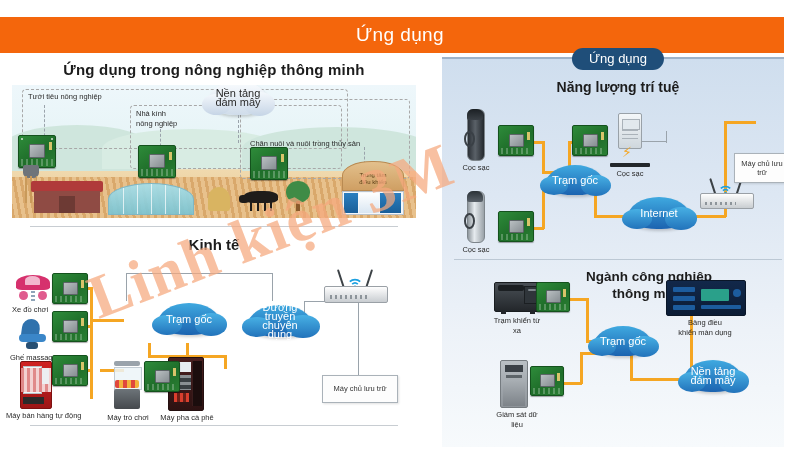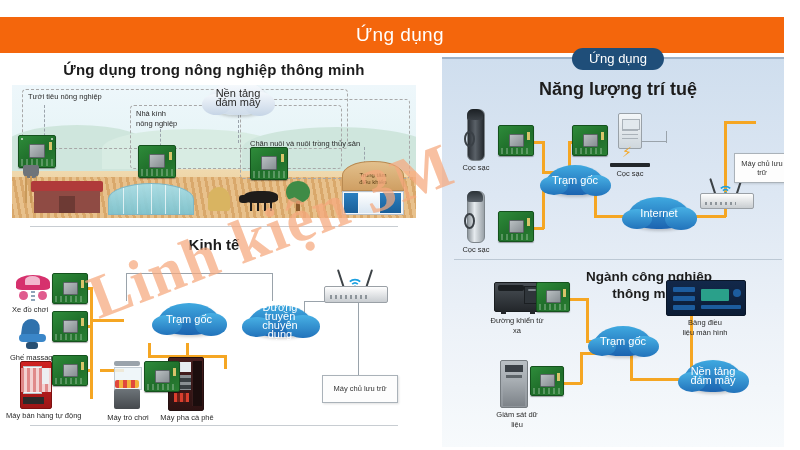--- a/index.html
+++ b/index.html
@@ -43,21 +43,21 @@
   .eco-sec .sec-title{font-size:15px;padding-top:9px;}
   .eco-canvas{position:absolute;left:0;top:30px;width:412px;height:176px;}
 
   
   .badge{
     position:absolute;left:50%;transform:translateX(-50%);top:-11px;
     background:#1f4e79;color:#fff;font-size:13px;border-radius:12px;
     padding:3px 17px 4px 17px;white-space:nowrap;
   }
   .energy-sec{position:relative;width:352px;height:200px;}
-  .energy-sec .sec-title{font-size:18px;padding-top:20px;}
+  .energy-sec .sec-title{font-size:14px;padding-top:20px;}
   .indus-sec{position:relative;width:352px;height:186px;}
   .indus-sec .sec-title{font-size:13.5px;padding-top:8px;line-height:17px;}
   .r-divider{height:1px;background:#bcc8d4;margin:0 12px;}
 
   
   .lbl{position:absolute;font-size:7.5px;color:#2a2a2a;line-height:9.5px;white-space:pre-line;}
   .lbl.c{text-align:center;}
   .dashbox{position:absolute;border:1px dashed #a8a8a8;border-radius:4px;}
   .dline-v{position:absolute;width:0;border-left:1px dashed #9aa3ab;}
 
@@ -537,21 +537,21 @@
       <div class="ol h" style="left:188px;top:118px;width:62px;"></div>
       <div class="ol v" style="left:248px;top:46px;height:72px;"></div>
 
       <div class="machine" style="left:52px;top:22px;width:46px;height:28px;">
         <div class="topb"></div>
         <div class="pan"></div>
         <div class="knb"></div>
         <div class="ft" style="left:14%;"></div>
         <div class="ft" style="right:14%;"></div>
       </div>
-      <div class="lbl c" style="left:44px;top:56px;width:62px;">Đường khiển từ
+      <div class="lbl c" style="left:44px;top:56px;width:62px;">Trạm khiển từ
 xa</div>
 
       <div class="pcb" style="left:94px;top:22px;width:32px;height:28px;">
         <div class="chip"></div>
         <div class="pad" style="right:3px;top:6px;width:3px;height:8px;"></div>
         <div class="silk"></div>
       </div>
 
       <div class="kiosk" style="left:58px;top:100px;width:26px;height:46px;">
         <div class="scr3"></div>
@@ -578,19 +578,19 @@
 
       <div class="dashpanel" style="left:224px;top:20px;width:78px;height:34px;">
         <div class="g" style="left:6px;top:6px;width:22px;height:5px;"></div>
         <div class="g" style="left:6px;top:15px;width:22px;height:5px;"></div>
         <div class="g" style="left:6px;top:24px;width:22px;height:5px;"></div>
         <div class="big" style="left:34px;top:8px;width:28px;height:12px;"></div>
         <div class="g" style="left:34px;top:24px;width:40px;height:4px;"></div>
         <div class="g" style="left:66px;top:8px;width:8px;height:8px;border-radius:50%;"></div>
       </div>
       <div class="lbl c" style="left:222px;top:58px;width:82px;">Bảng điều
-liệu màn hình</div>
+khiển màn dụng</div>
     </div>
 
   </div>
 
   <div class="wm">Linh kiện 3M</div>
 </div>
 
 </body></html>

